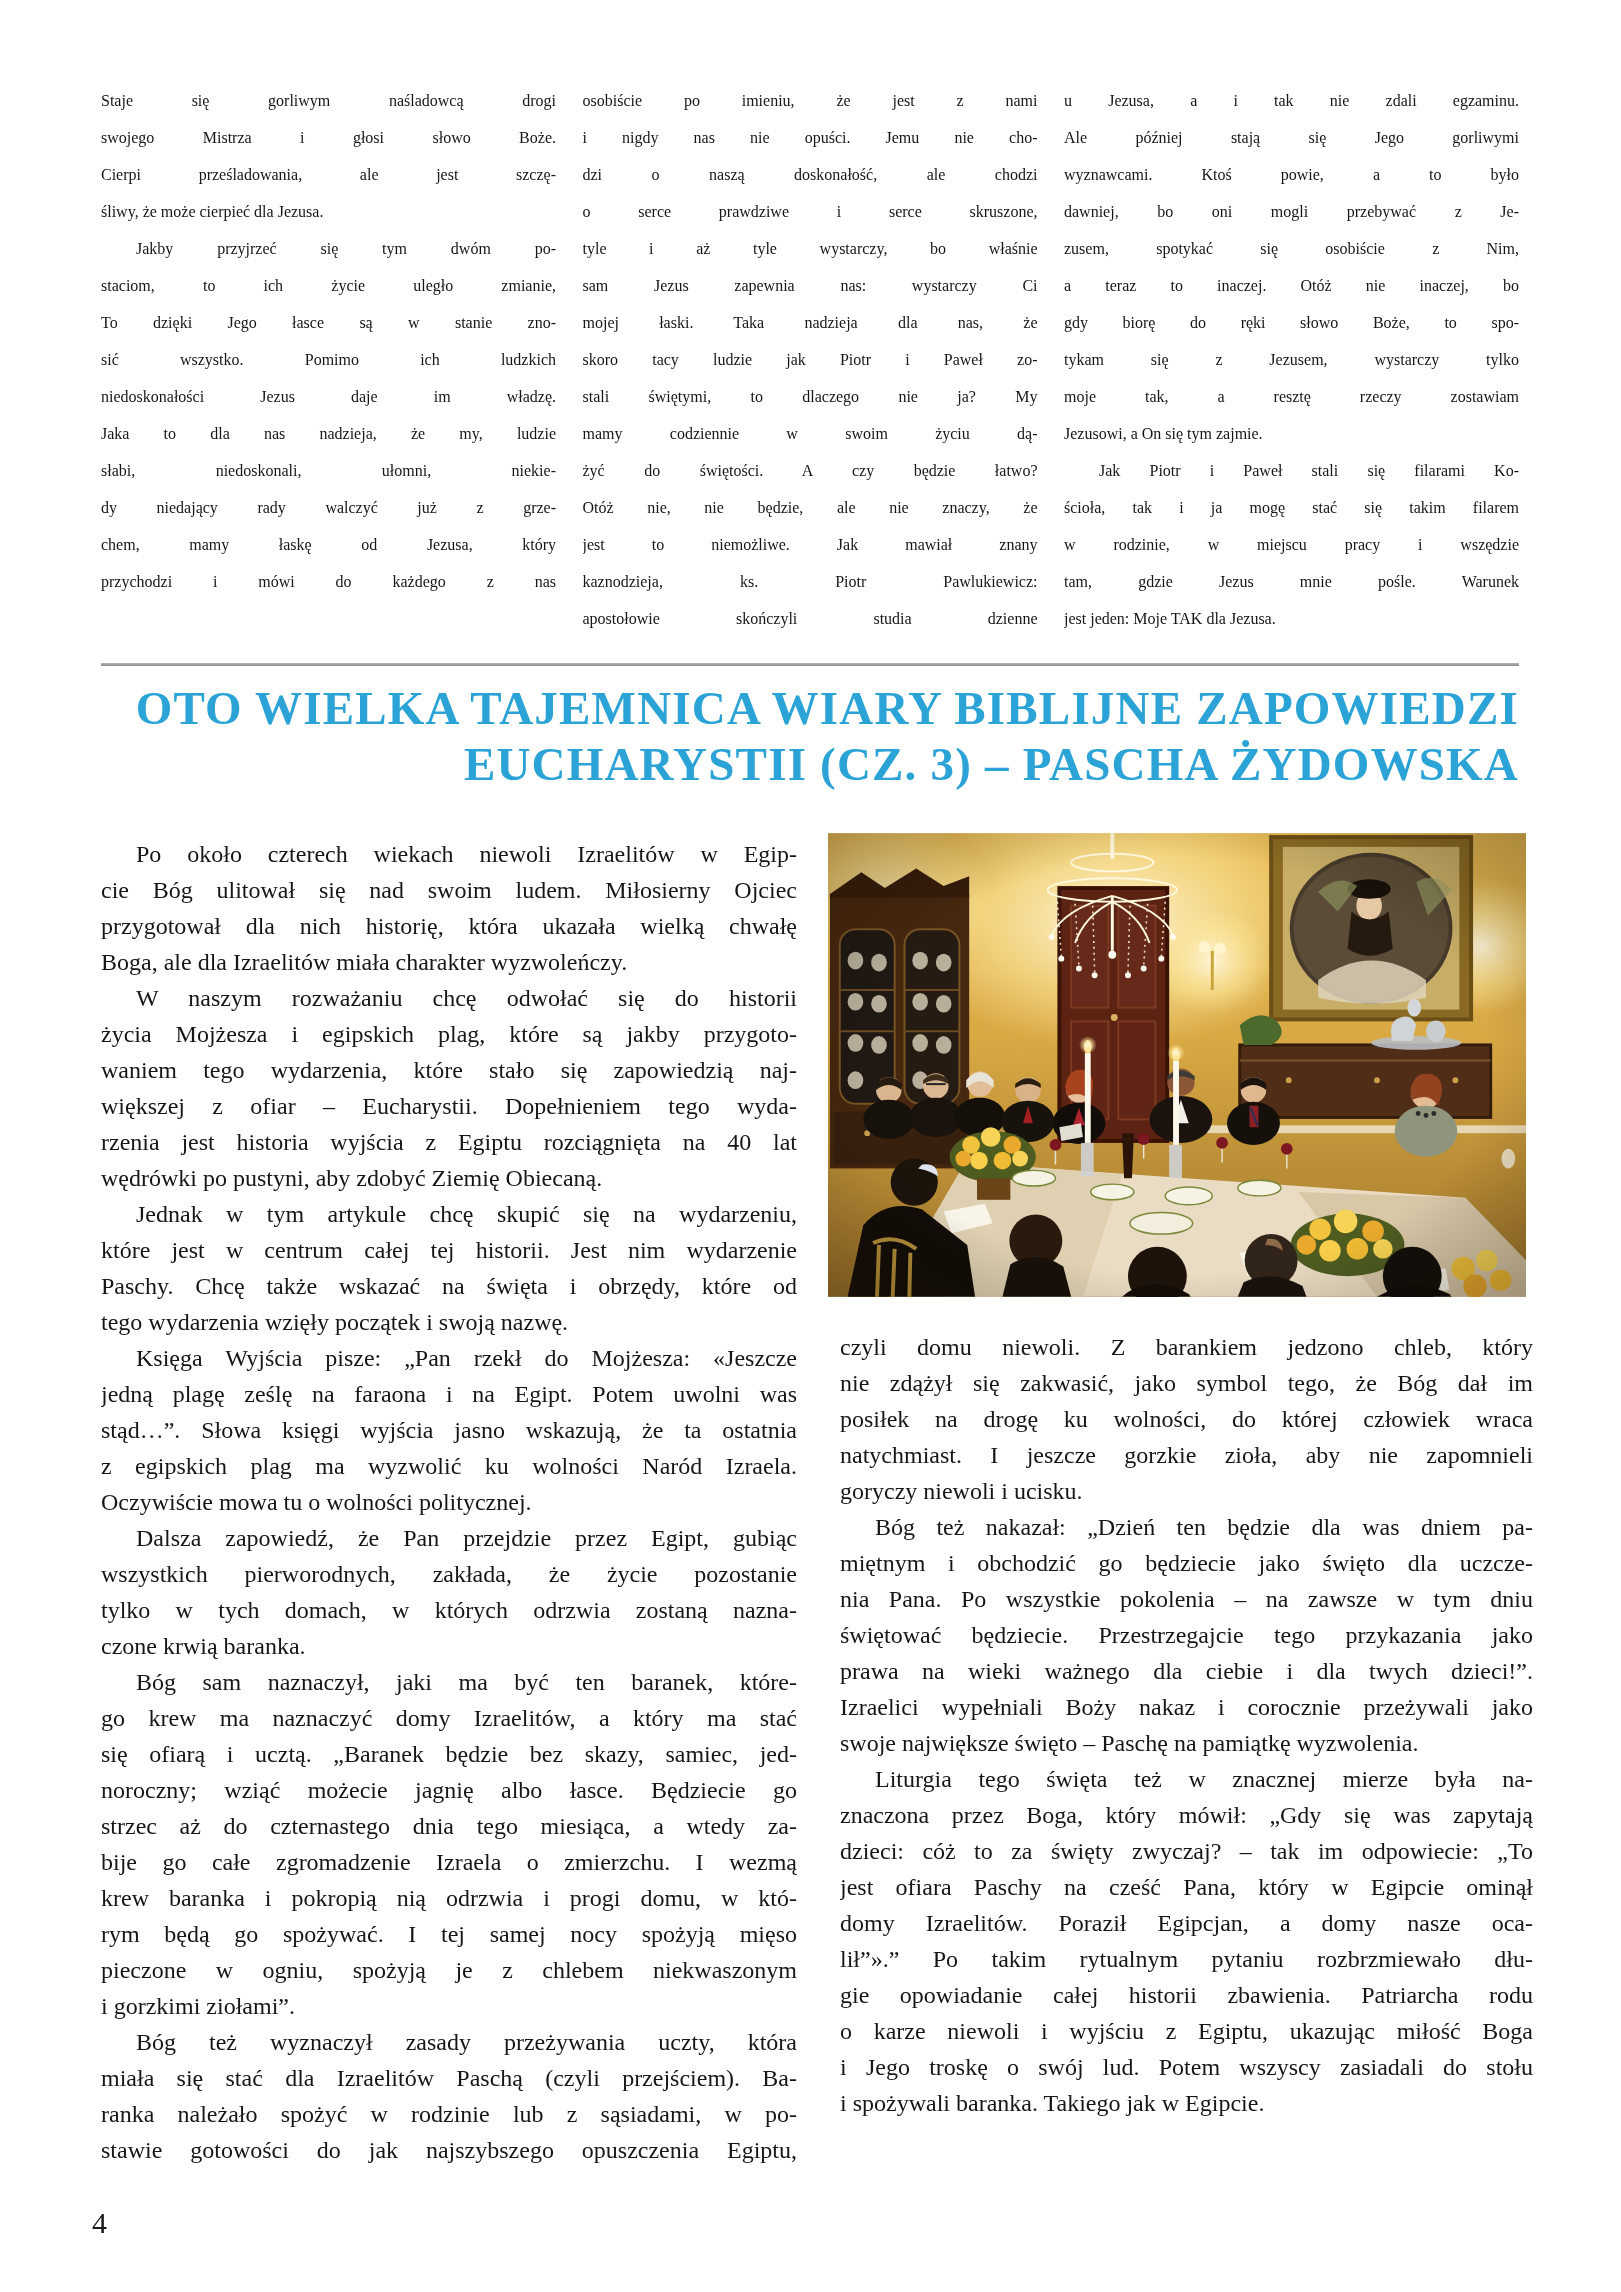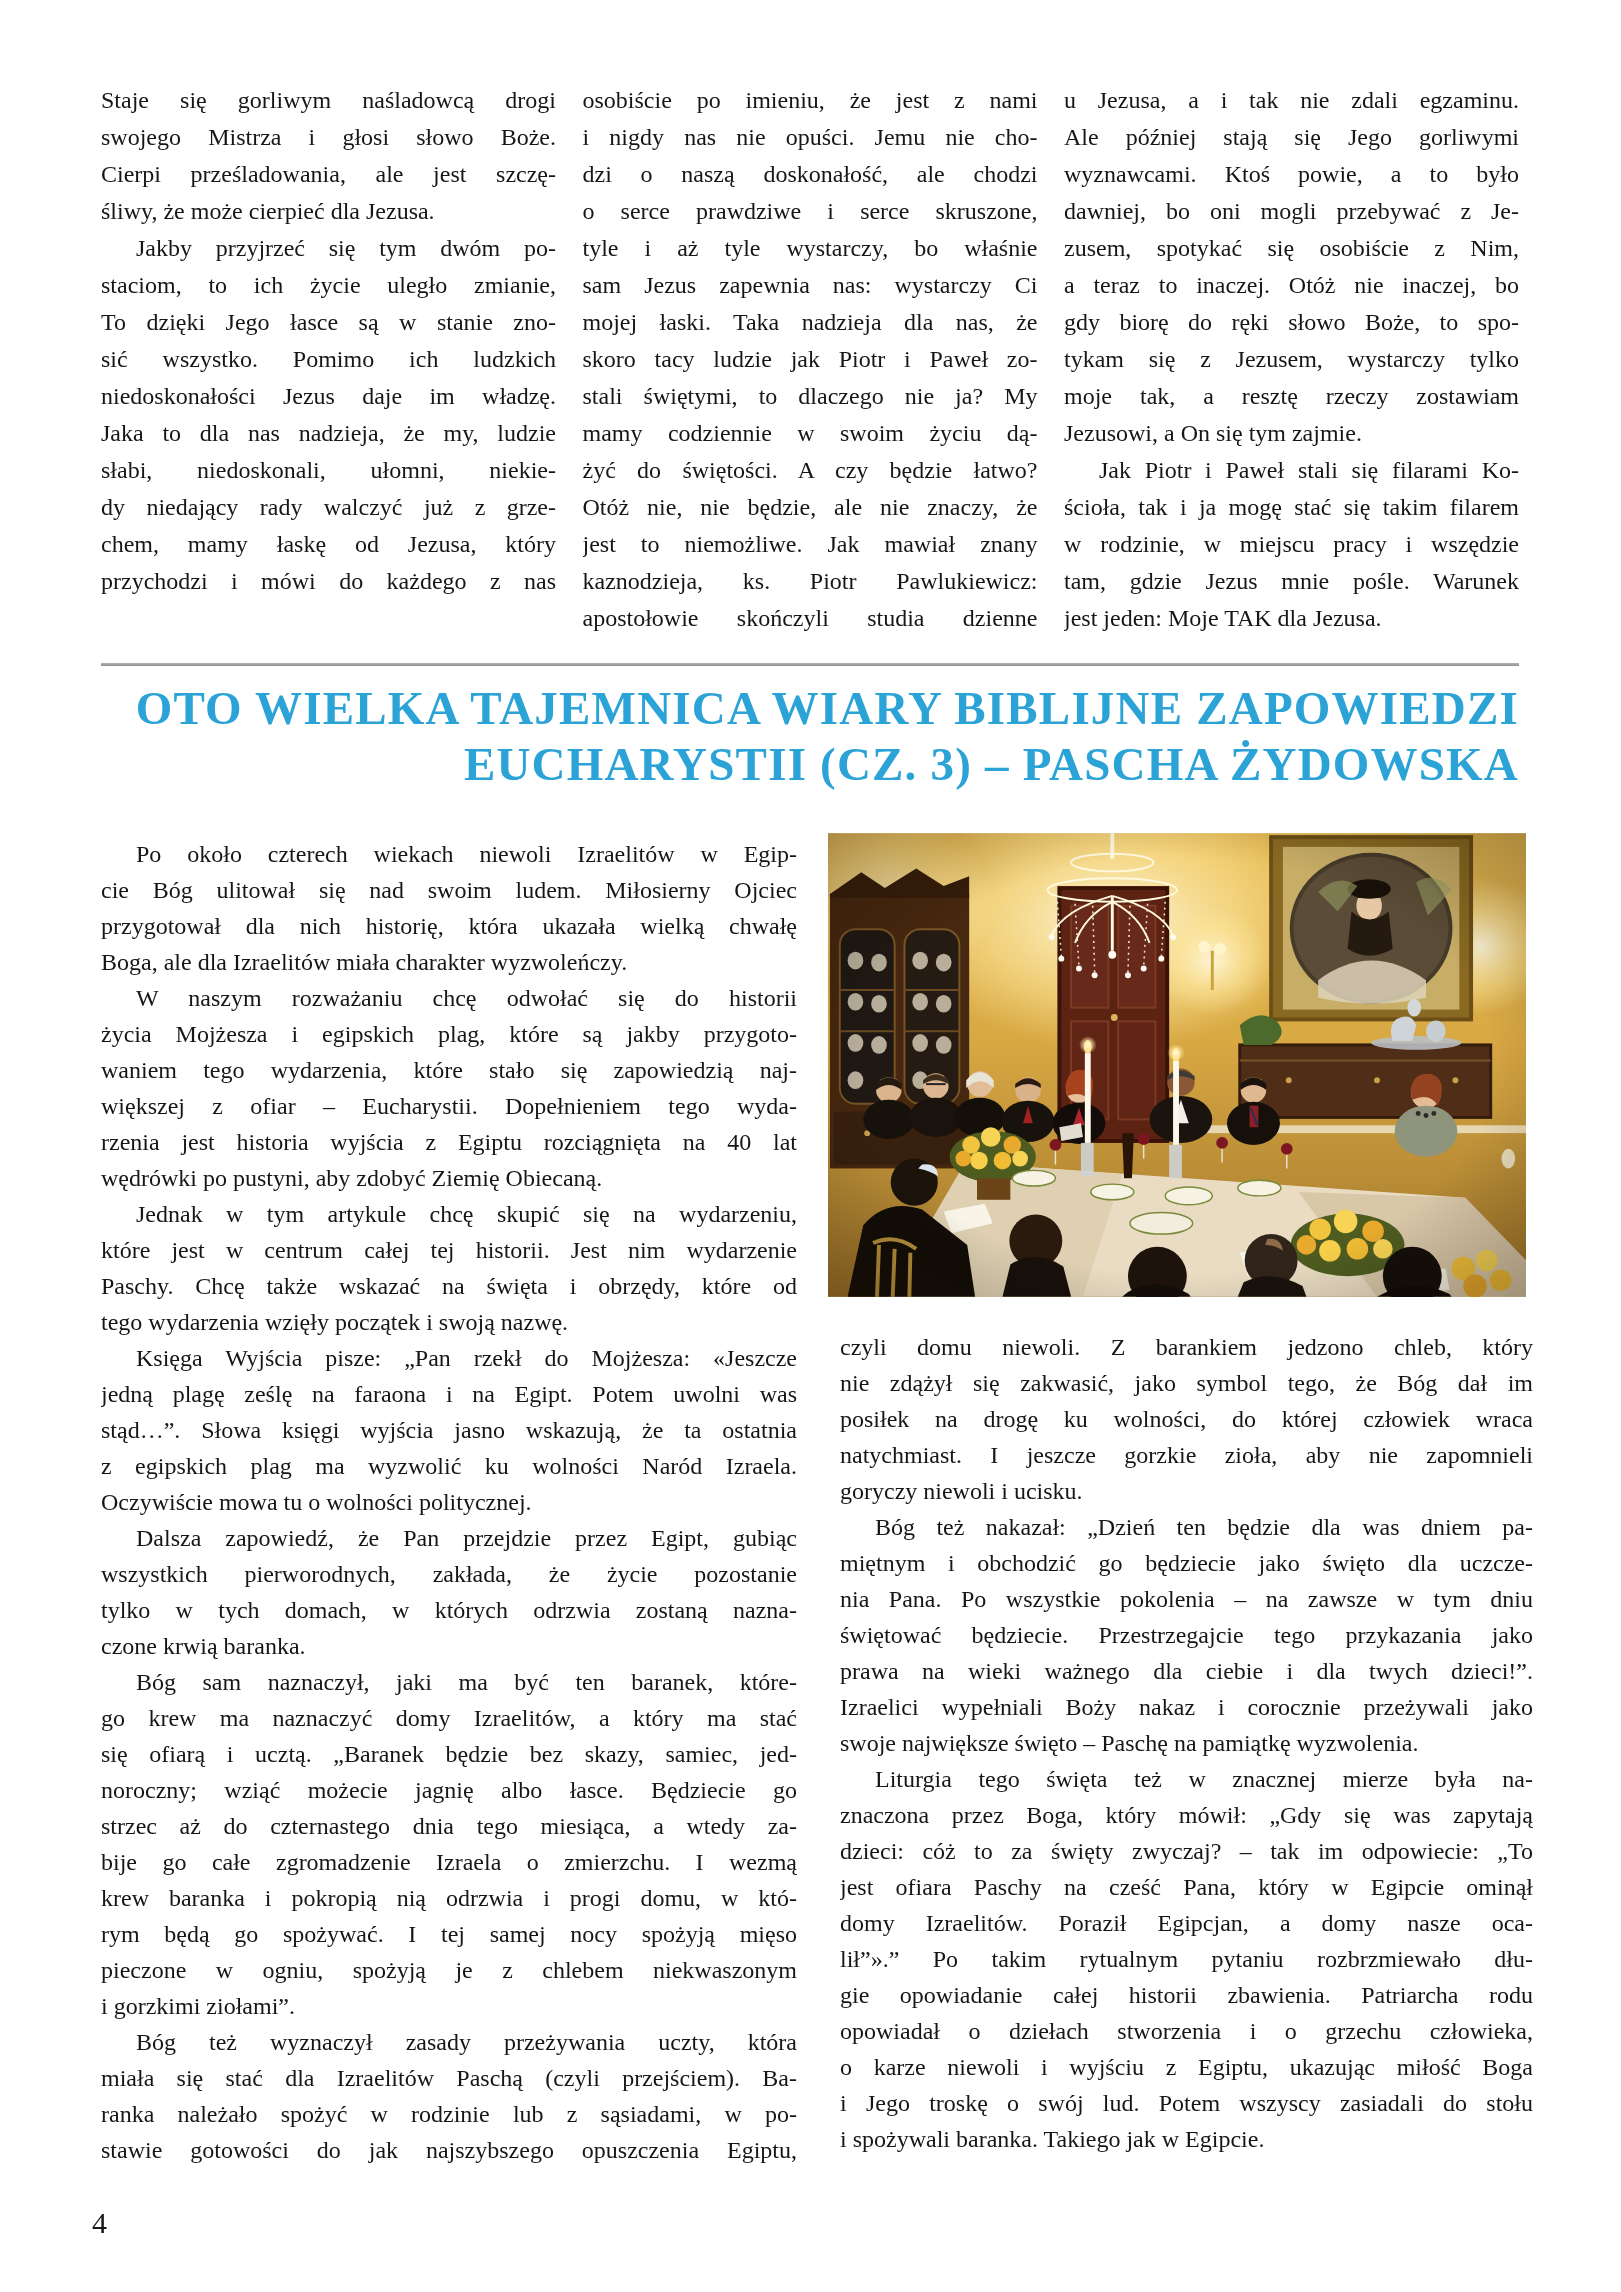--- a/index.html
+++ b/index.html
@@ -5,21 +5,21 @@
   html,body{margin:0;padding:0;}
   body{
     width:1621px;height:2293px;position:relative;background:#ffffff;
     font-family:"Liberation Serif", serif;color:#161616;overflow:hidden;
   }
   .abs{position:absolute;}
   
   #top-section{left:101px;top:82px;width:1418px;display:flex;gap:26.5px;}
   .tcol{width:455px;}
   .tline{
-    font-size:24px;line-height:37px;height:37px;overflow:hidden;
+    font-size:16px;line-height:37px;height:37px;overflow:hidden;
     text-align:justify;text-align-last:justify;
   }
   .tline.end{text-align-last:left;}
   .tline.ind{text-indent:35px;}
   
   #divider{left:101px;top:663px;width:1418px;height:2.9px;
     background:linear-gradient(#b5b5b5,#8d8d8d);}
   #heading{left:101px;top:680px;width:1418px;text-align:right;
     font-size:47px;line-height:56px;letter-spacing:1.2px;font-weight:700;
     text-shadow:0 1px 0 rgba(255,255,255,.5);}
@@ -429,20 +429,19 @@
     <div class="aline">prawa na wieki ważnego dla ciebie i dla twych dzieci!”.</div>
     <div class="aline">Izraelici wypełniali Boży nakaz i corocznie przeżywali jako</div>
     <div class="aline end">swoje największe święto – Paschę na pamiątkę wyzwolenia.</div>
     <div class="aline ind">Liturgia tego święta też w znacznej mierze była na-</div>
     <div class="aline">znaczona przez Boga, który mówił: „Gdy się was zapytają</div>
     <div class="aline">dzieci: cóż to za święty zwyczaj? – tak im odpowiecie: „To</div>
     <div class="aline">jest ofiara Paschy na cześć Pana, który w Egipcie ominął</div>
     <div class="aline">domy Izraelitów. Poraził Egipcjan, a domy nasze oca-</div>
     <div class="aline">lił”».” Po takim rytualnym pytaniu rozbrzmiewało dłu-</div>
     <div class="aline">gie opowiadanie całej historii zbawienia. Patriarcha rodu</div>
-    <div class="aline">opowiadał o dziełach stworzenia i o grzechu człowieka,</div>
     <div class="aline">o karze niewoli i wyjściu z Egiptu, ukazując miłość Boga</div>
     <div class="aline">i Jego troskę o swój lud. Potem wszyscy zasiadali do stołu</div>
     <div class="aline end">i spożywali baranka. Takiego jak w Egipcie.</div>
   </div>
 
 <div id="page-num" class="abs">4</div>
 
 
 </body></html>

